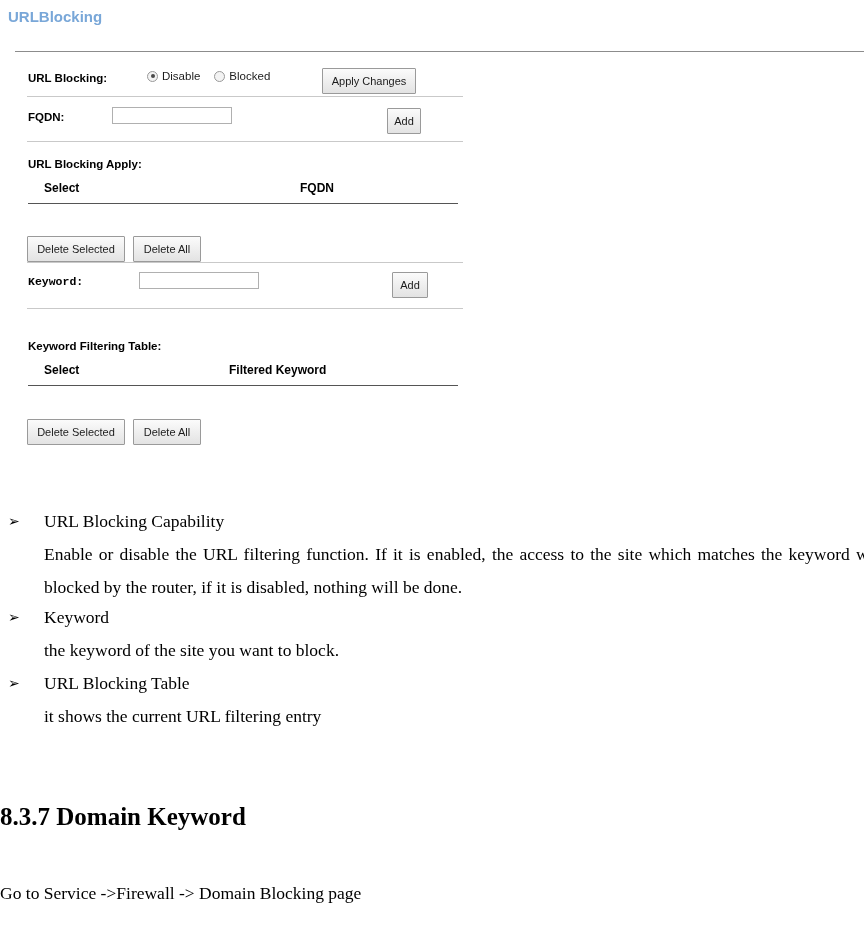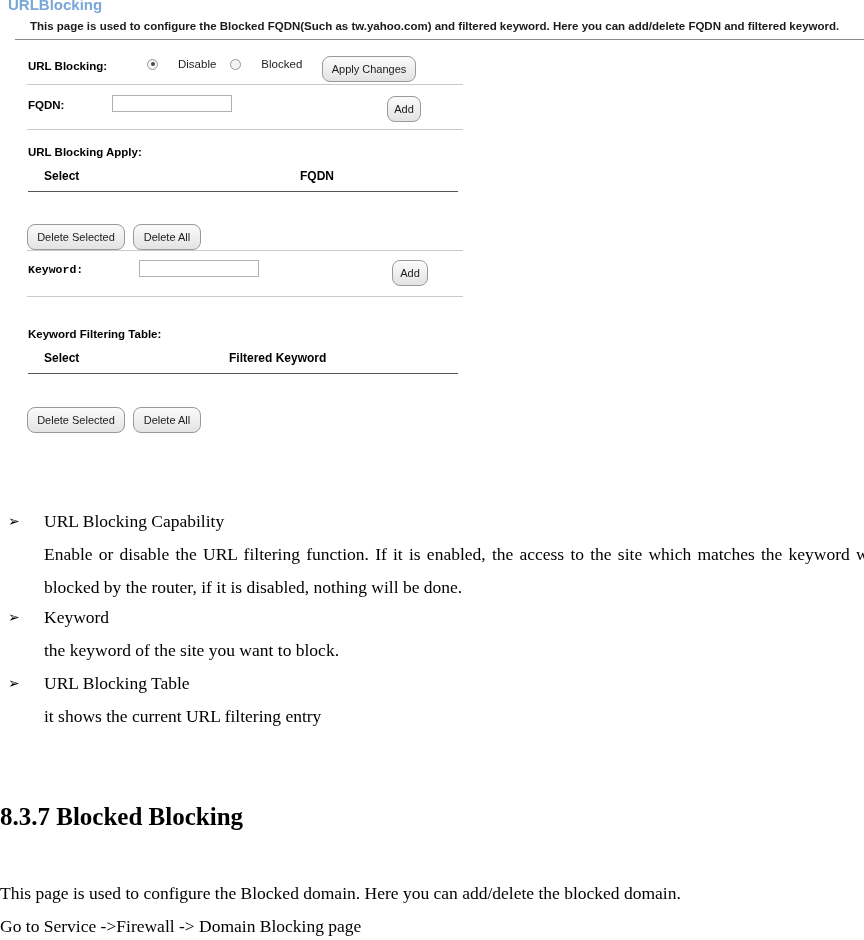--- a/index.html
+++ b/index.html
@@ -13,21 +13,21 @@
     position: relative;
     overflow: hidden;
     font-family: "Liberation Sans", sans-serif;
     color: #000000;
   }
 
   
   #router-panel {
     position: absolute;
     left: 0;
-    top: 0;
+    top: 12px;
     width: 864px;
     height: 470px;
   }
 
   #page-title {
     position: absolute;
     left: 8px;
     top: -4px;
     font-family: "Liberation Sans", sans-serif;
     font-size: 15px;
@@ -111,21 +111,21 @@
     position: absolute;
     left: 147px;
     top: 58px;
     display: flex;
     align-items: center;
     gap: 14px;
   }
   .radio-item {
     display: flex;
     align-items: center;
-    gap: 20px;
+    gap: 4px;
     white-space: nowrap;
   }
   .radio-dot {
     width: 11px;
     height: 11px;
     border-radius: 50%;
     border: 1px solid #999999;
     background: #f3f3f3;
     box-sizing: border-box;
     position: relative;
@@ -160,21 +160,21 @@
     outline: none;
   }
   #inp-fqdn    { left: 112px; top: 95px;  width: 120px; height: 17px; }
   #inp-keyword { left: 139px; top: 260px; width: 120px; height: 17px; }
 
   
   .btn {
     position: absolute;
     box-sizing: border-box;
     border: 1px solid #9a9a9a;
-    border-radius: 8px;
+    border-radius: 1px;
     background: linear-gradient(to bottom, #fbfbfb 0%, #f0f0f0 45%, #e3e3e3 100%);
     font-family: "Liberation Sans", sans-serif;
     font-size: 11px;
     color: #1b1b1b;
     text-align: center;
     white-space: nowrap;
     cursor: default;
     line-height: 1;
     display: flex;
     align-items: center;
@@ -257,21 +257,20 @@
   }
   #closing-line-1 { text-align: justify; }
 </style>
 </head>
 <body>
 
 <div id="router-panel">
 
   <div id="page-title">URLBlocking</div>
 
-  <div id="page-desc">This page is used to configure the Blocked FQDN(Such as tw.yahoo.com) and filtered keyword. Here you can add/delete FQDN and filtered keyword.</div>
 
   <div class="hr-full"></div>
 
   <div class="field-label" id="lbl-urlblocking">URL Blocking:</div>
 
   <div class="radio-group">
     <label class="radio-item">
       <span class="radio-dot checked"></span>
       <span class="radio-label">Disable</span>
     </label>
@@ -329,19 +328,18 @@
     <div class="bullet-title">Keyword</div>
     <div class="bullet-text nojustify">the keyword of the site you want to block.</div>
   </div>
 
   <div class="bullet-block" id="b3">
     <span class="bullet-glyph">➢</span>
     <div class="bullet-title">URL Blocking Table</div>
     <div class="bullet-text nojustify">it shows the current URL filtering entry</div>
   </div>
 
-  <div id="section-heading">8.3.7 Blocked Blocking</div>
+  <div id="section-heading">8.3.7 Domain Keyword</div>
 
   <div id="closing-para">
-    <div class="line" id="closing-line-1">This page is used to configure the Blocked domain. Here you can add/delete the blocked domain.</div>
     <div class="line" id="closing-line-2">Go to Service -&gt;Firewall -&gt; Domain Blocking page</div>
   </div>
 </div>
 
 </body></html>

